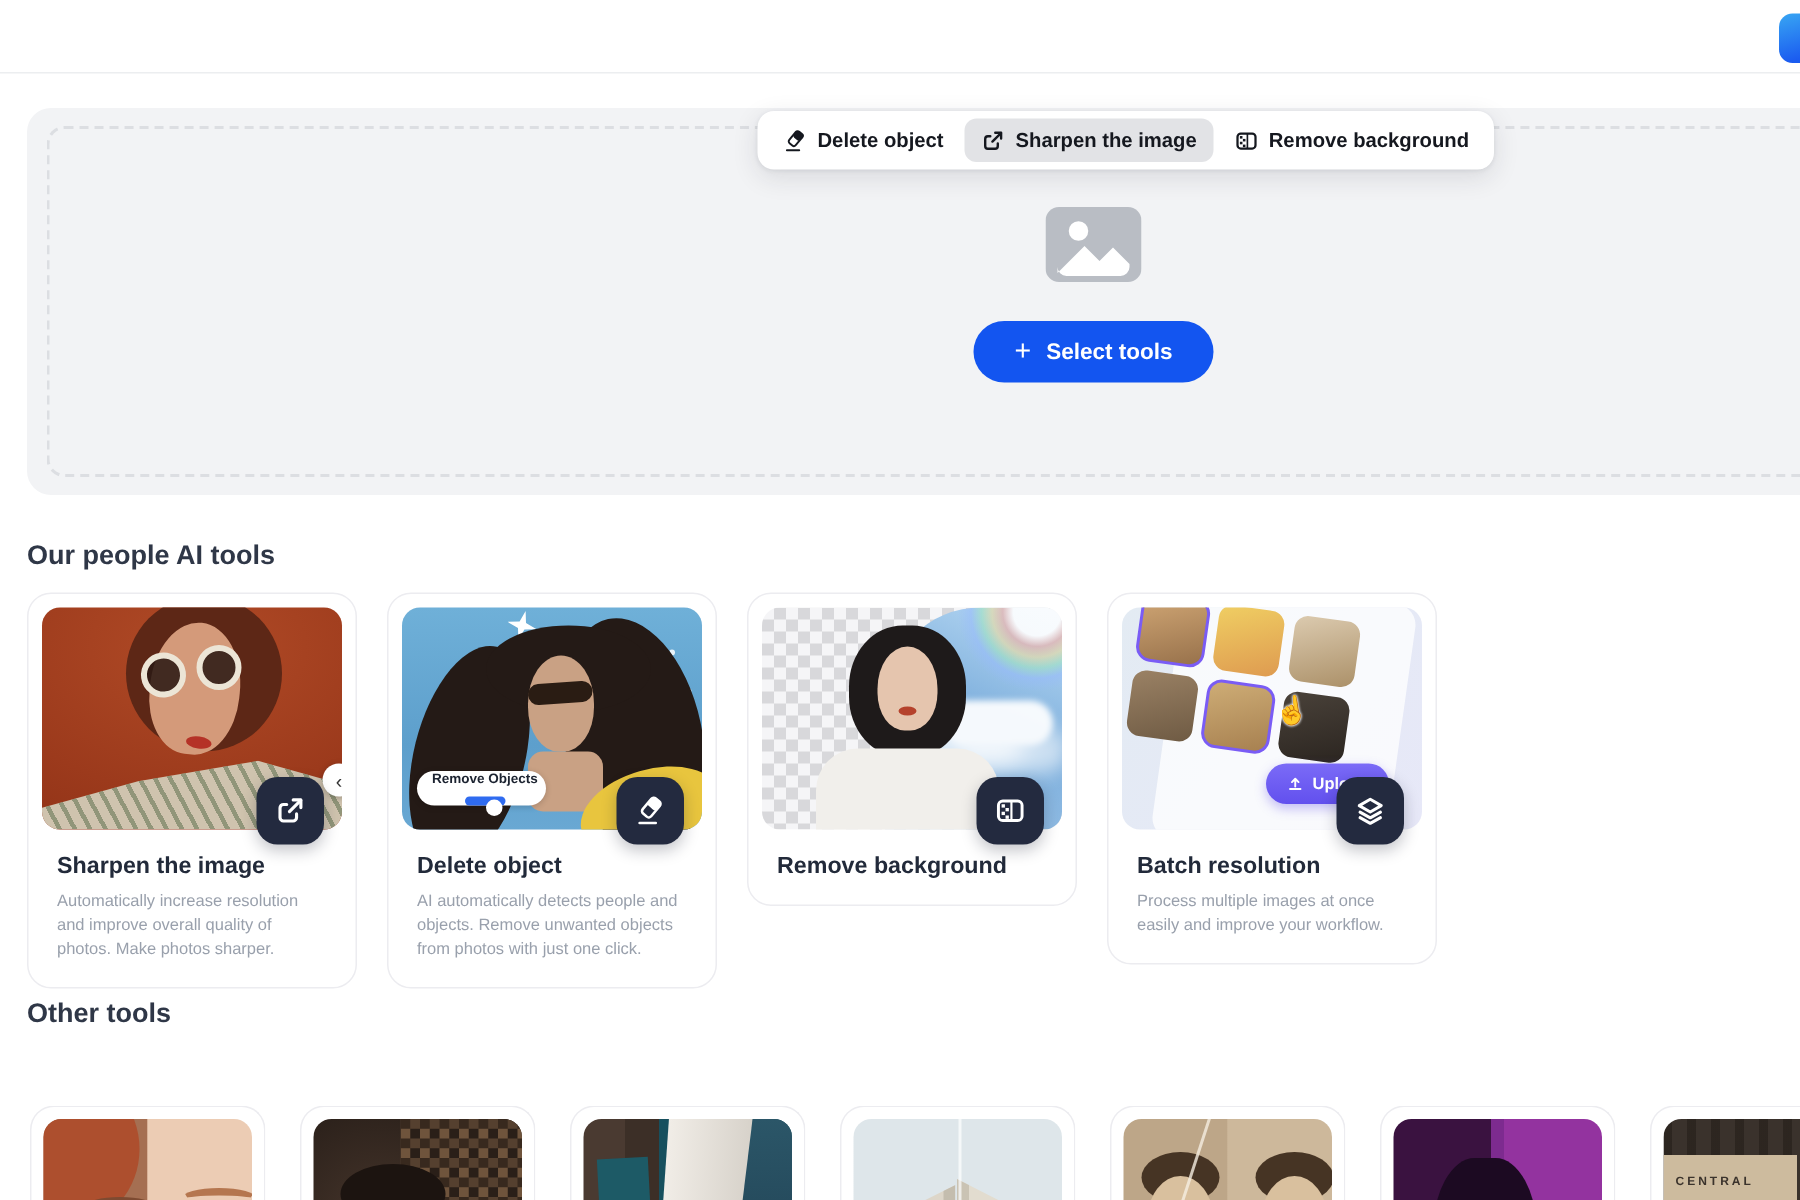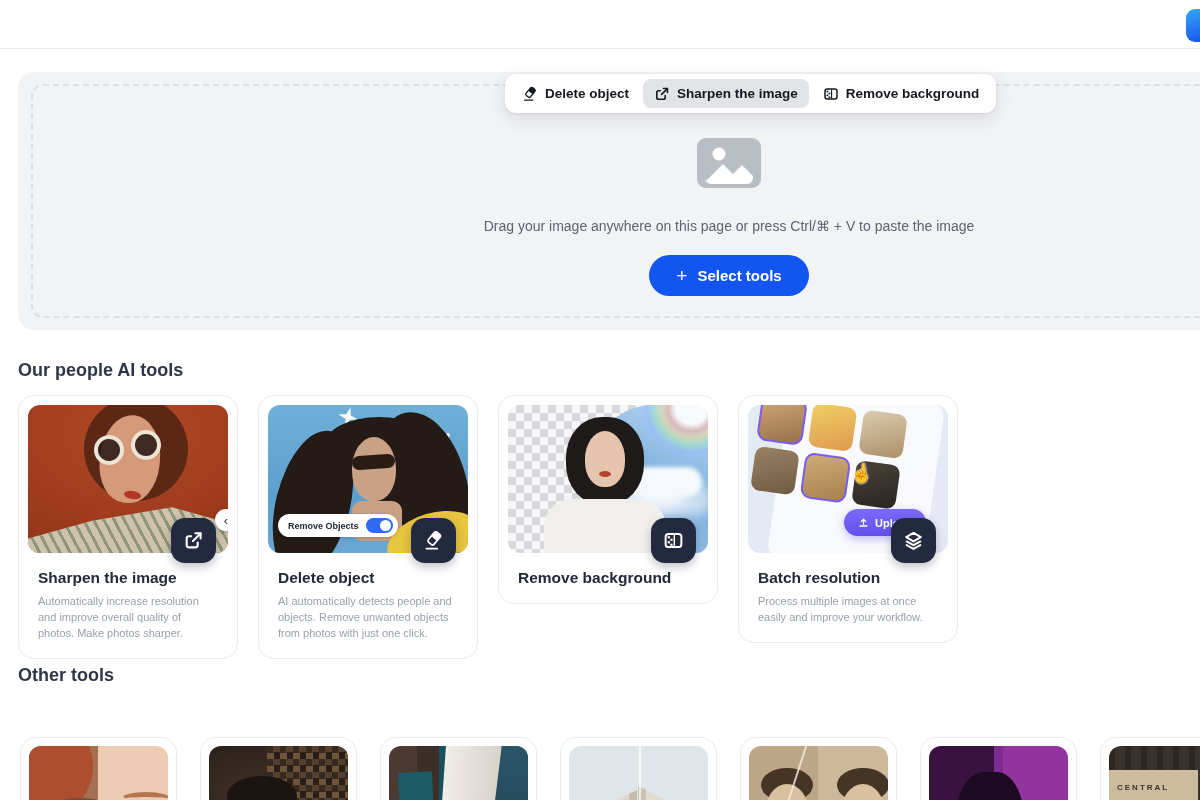--- a/index.html
+++ b/index.html
@@ -55,21 +55,21 @@
   .art2 { background:linear-gradient(180deg,#6fb0d8 0%, #5d9fcc 62%, #69a8d3 100%); }
   .art2 .sparkle { position:absolute; left:70px; top:2px; width:20px; height:20px; background:#fff; clip-path:polygon(50% 0,61% 39%,100% 50%,61% 61%,50% 100%,39% 61%,0 50%,39% 39%); transform:rotate(14deg); }
   .art2 .dot { position:absolute; width:4px; height:4px; border-radius:50%; background:rgba(255,255,255,.85); }
   .art2 .hairL { position:absolute; left:8px; top:24px; width:74px; height:150px; border-radius:50%; background:#241a16; transform:rotate(14deg); }
   .art2 .hairR { position:absolute; left:108px; top:6px; width:92px; height:160px; border-radius:50%; background:#241a16; transform:rotate(-12deg); }
   .art2 .hairT { position:absolute; left:56px; top:12px; width:110px; height:58px; border-radius:50%; background:#241a16; }
   .art2 .face { position:absolute; left:84px; top:32px; width:44px; height:64px; border-radius:50% 50% 46% 46%; background:#c9a184; }
   .art2 .shades { position:absolute; left:84px; top:50px; width:43px; height:14px; border-radius:7px; background:#2a1c13; transform:rotate(-4deg); }
   .art2 .chest { position:absolute; left:84px; top:96px; width:50px; height:40px; background:#c9a184; border-radius:10px; }
   .art2 .yellow { position:absolute; left:118px; top:108px; width:96px; height:56px; border-radius:50%; background:#e8c53e; transform:rotate(-16deg); }
-  .remove-toggle { position:absolute; left:10px; bottom:16px; display:flex; align-items:center; gap:7px; height:23px; padding:0 5px 0 10px; background:#fff; border-radius:12px; box-shadow:0 1px 4px rgba(0,0,0,.18); }
+  .remove-toggle { position:absolute; left:10px; bottom:16px; display:flex; align-items:center; gap:7px; height:23px; padding:0 5px 0 10px; background:#fff; border-radius:12px; box-shadow:0 1px 4px rgba(0,0,0,.18);flex-direction:column; }
   .remove-toggle .lbl { font-size:9px; font-weight:bold; color:#1c2330; white-space:nowrap; }
   .remove-toggle .sw { position:relative; width:27px; height:15px; border-radius:8px; background:#2f6bf0; }
   .remove-toggle .sw::after { content:""; position:absolute; right:2px; top:2px; width:11px; height:11px; border-radius:50%; background:#fff; }
 
   
   .art3 { background-image:conic-gradient(#d8d8db 25%, #f5f5f7 0 50%, #d8d8db 0 75%, #f5f5f7 0); background-size:16px 16px; }
   .art3 .sky { position:absolute; right:0; top:0; width:118px; height:100%; border-radius:64px 0 0 0; background:
       radial-gradient(circle at 86% 2%, rgba(255,255,255,.9) 0 9%, rgba(255,170,150,.55) 13%, rgba(255,225,140,.5) 17%, rgba(160,240,170,.4) 21%, rgba(150,185,255,.45) 25%, transparent 30%),
       linear-gradient(205deg,#bcdcf5 0%,#7fb0dd 48%,#9cc4e8 100%); }
   .art3 .cloud { position:absolute; right:6px; top:62px; width:74px; height:30px; border-radius:18px; background:rgba(255,255,255,.92); box-shadow:-18px 12px 14px rgba(255,255,255,.75), 10px 18px 12px rgba(255,255,255,.6); filter:blur(2px); }
@@ -143,21 +143,20 @@
   <div class="upload-panel">
     <div class="upload-dashed"></div>
     <div class="upload-content">
       <div class="ph-icon">
         <svg width="64" height="50" viewBox="0 0 64 50">
           <rect width="64" height="50" rx="9" fill="#b9bdc4"></rect>
           <circle cx="22" cy="16" r="6.5" fill="#fff"></circle>
           <path d="M8 44 L26 26 l10 10 l9 -9 l11 11 v2 a6 6 0 0 1 -6 6 H14 a6 6 0 0 1 -6 -6 z" fill="#fff"></path>
         </svg>
       </div>
-      <div class="drag-hint">Drag your image anywhere on this page or press Ctrl/⌘ + V to paste the image</div>
       <button class="select-btn">
         <span class="plus">+</span>
         <span>Select tools</span>
       </button>
     </div>
   </div>
 
   <div class="toolbar">
     <div class="tool-item">
       <svg viewBox="0 0 16 16" fill="none" stroke="currentColor" stroke-width="1.3" stroke-linecap="round" stroke-linejoin="round">

